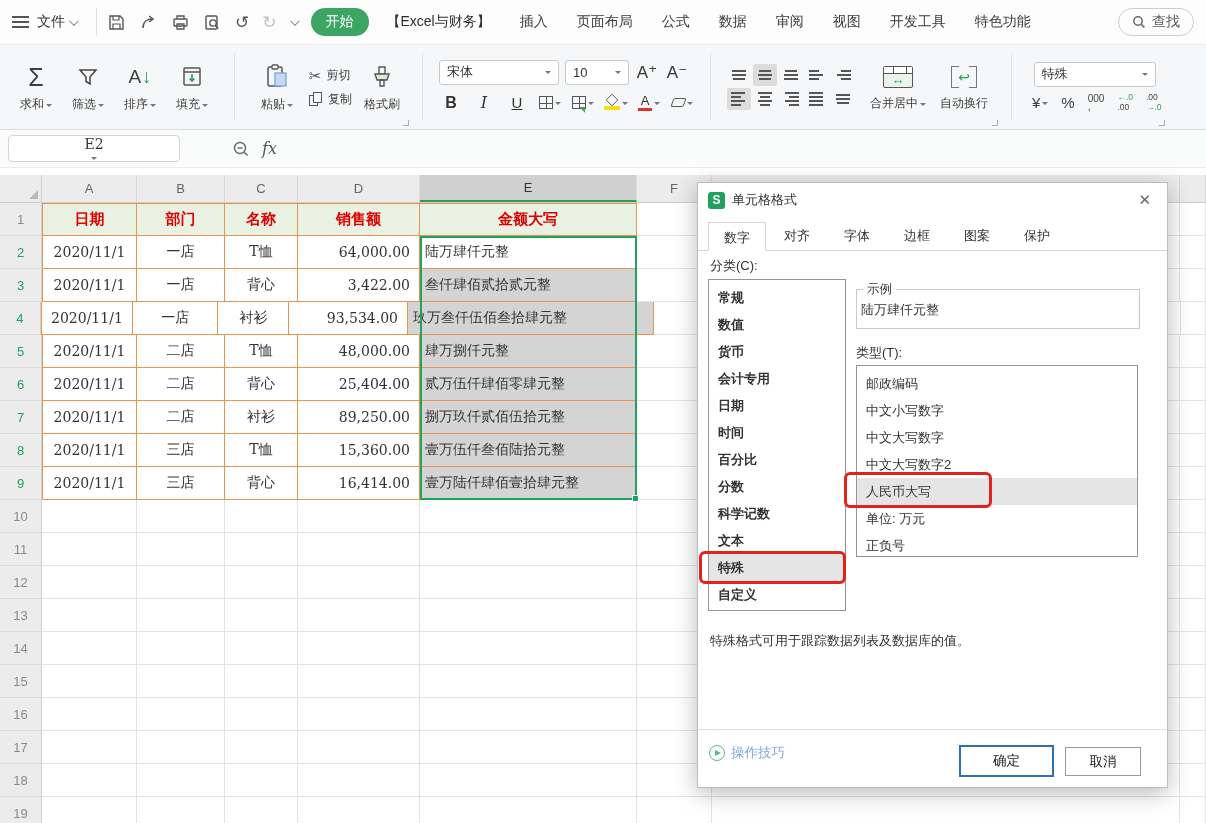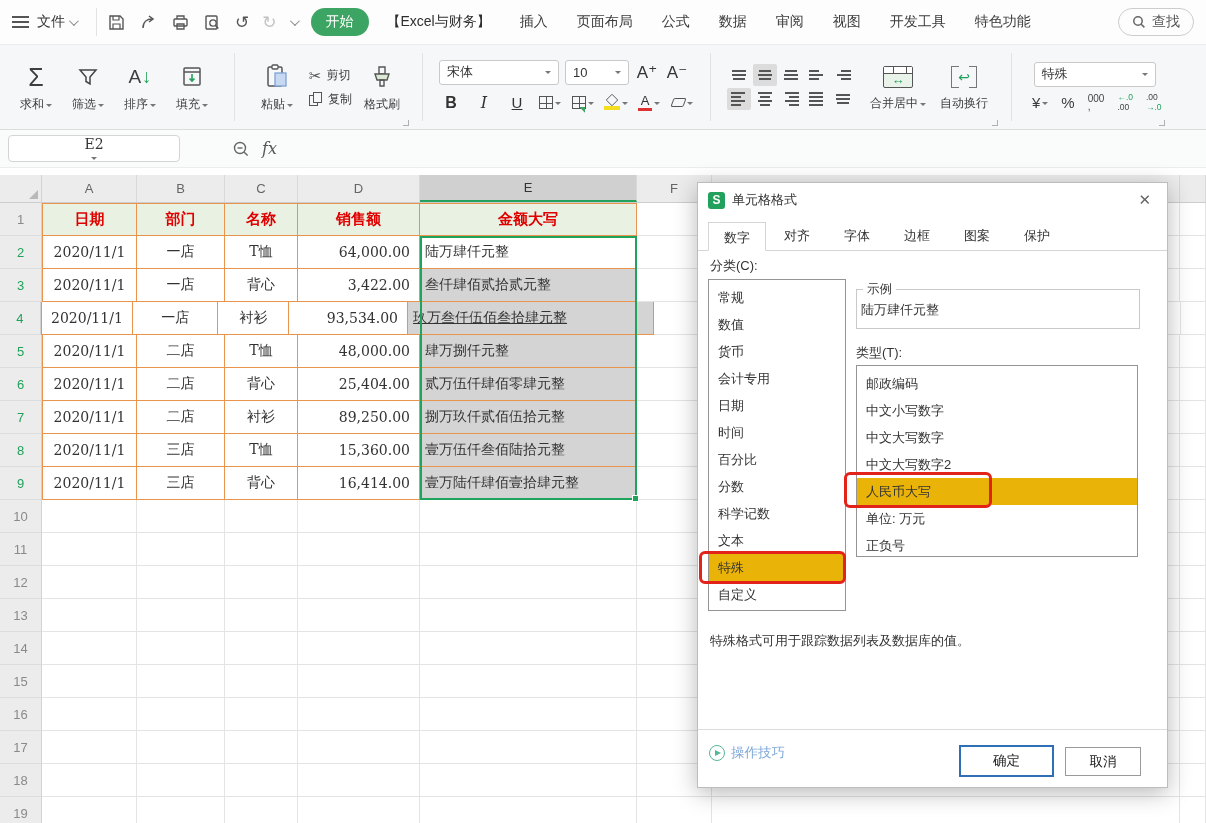--- a/index.html
+++ b/index.html
@@ -106,22 +106,22 @@
   .dialog { position:absolute; left:697px; top:182px; width:471px; height:606px; background:#fff; border:1px solid #bdbdbd; box-shadow:0 5px 22px rgba(0,0,0,.28); z-index:50; font-size:13px; color:#333; }
   .dtitle { height:34px; display:flex; align-items:center; padding:0 10px; gap:7px; }
   .slogo { width:17px; height:17px; background:#21a15b; border-radius:3px; color:#fff; font-weight:bold; font-size:12px; display:flex; align-items:center; justify-content:center; }
   .dclose { margin-left:auto; color:#666; font-size:15px; padding:2px 6px; }
   .dtabs { display:flex; padding:0 10px; border-bottom:1px solid #d5d5d5; margin-top:4px; }
   .dtab { width:58px; height:29px; line-height:29px; text-align:center; color:#333; margin-right:2px; }
   .dtab.on { background:#fff; border:1px solid #d5d5d5; border-bottom:1px solid #fff; transform:translateY(1px); }
   .dlabel { position:absolute; font-size:13px; color:#333;text-align:center; }
   .listbox { position:absolute; border:1px solid #949494; background:#fff; padding-top:4px; overflow:hidden; }
   .li { height:27px; line-height:27px; padding-left:9px; white-space:nowrap; }
-  .li.on { background:#eab308; }
-  .cat-list { left:10px; top:96px; width:138px; height:332px; }
+  .li.on { background:#e5e5e5; }
+  .cat-list { left:10px; top:96px; width:138px; height:332px;font-weight:bold; }
   .type-list { left:158px; top:182px; width:282px; height:192px; }
   .sample-box { position:absolute; left:158px; top:98px; width:284px; height:48px; border:1px solid #c9c9c9; }
   .sample-box legend { font-size:12.5px; margin-left:6px; padding:0 4px; color:#333; }
   .sample-val { padding:3px 0 0 4px; font-size:13px; }
   .redrect { position:absolute; border:3px solid #e2231a; border-radius:6px; pointer-events:none; z-index:3; }
   .rr-cat { left:1px; top:368px; width:147px; height:33px; }
   .rr-type { left:146px; top:289px; width:148px; height:36px; }
   .ddesc { position:absolute; left:12px; top:449px; right:18px; line-height:1.45; }
   .dsep { position:absolute; left:0; right:0; top:546px; border-top:1px solid #dcdcdc; }
   .tips { position:absolute; left:11px; top:561px; display:flex; align-items:center; gap:6px; color:#7fa8d9; font-size:13.5px;text-align:center; }
@@ -497,21 +497,21 @@
         <div class="cell" style="width: 75px;"></div>
         <div class="cell" style="width: 468px;"></div>
         <div class="cell" style="width: 26px;"></div>
       </div>
       <div class="grow">
         <div class="rn sel">4</div>
         <div class="t bl" style="width: 95px;">2020/11/1</div>
         <div class="t" style="width: 88px;">一店</div>
         <div class="t" style="width: 73px;">衬衫</div>
         <div class="t num" style="width: 122px;">93,534.00</div>
-        <div class="t txt egray" style="width: 253px; text-decoration: underline;">玖万叁仟伍佰叁拾肆元整</div>
+        <div class="t txt egray" style="width: 253px;">玖万叁仟伍佰叁拾肆元整</div>
         <div class="cell" style="width: 75px;"></div>
         <div class="cell" style="width: 468px;"></div>
         <div class="cell" style="width: 26px;"></div>
       </div>
       <div class="grow">
         <div class="rn sel">5</div>
         <div class="t bl" style="width: 95px;">2020/11/1</div>
         <div class="t" style="width: 88px;">二店</div>
         <div class="t" style="width: 73px;">T恤</div>
         <div class="t num" style="width: 122px;">48,000.00</div>

